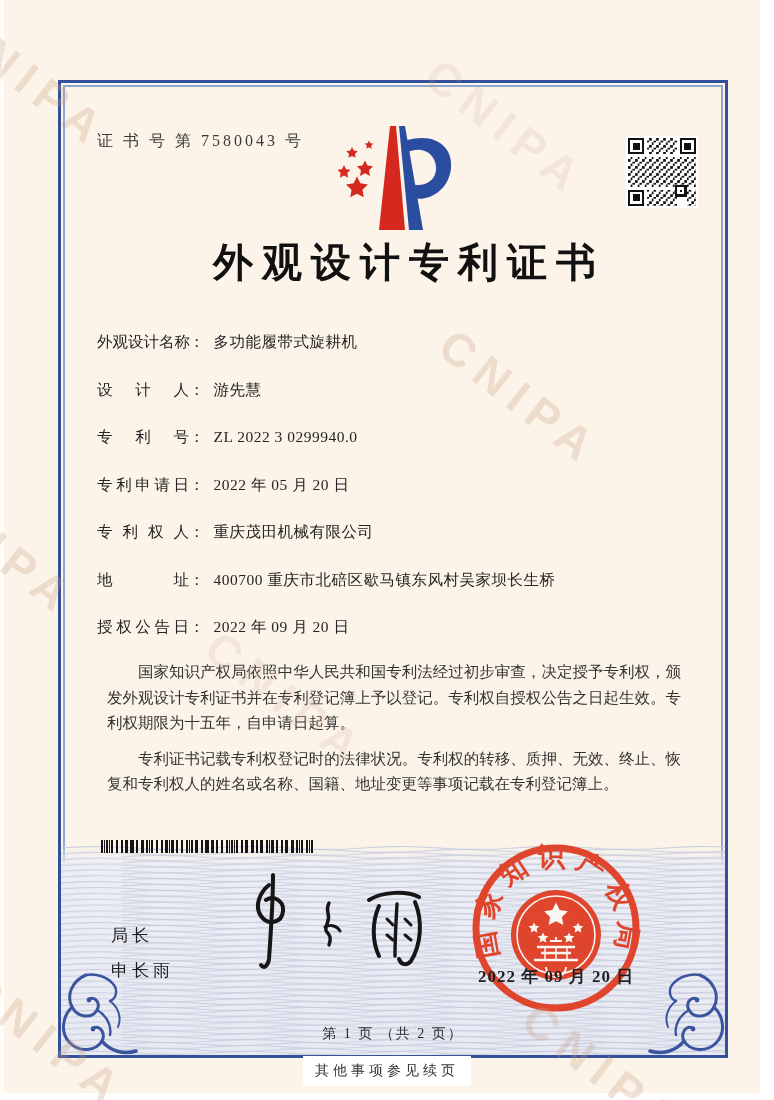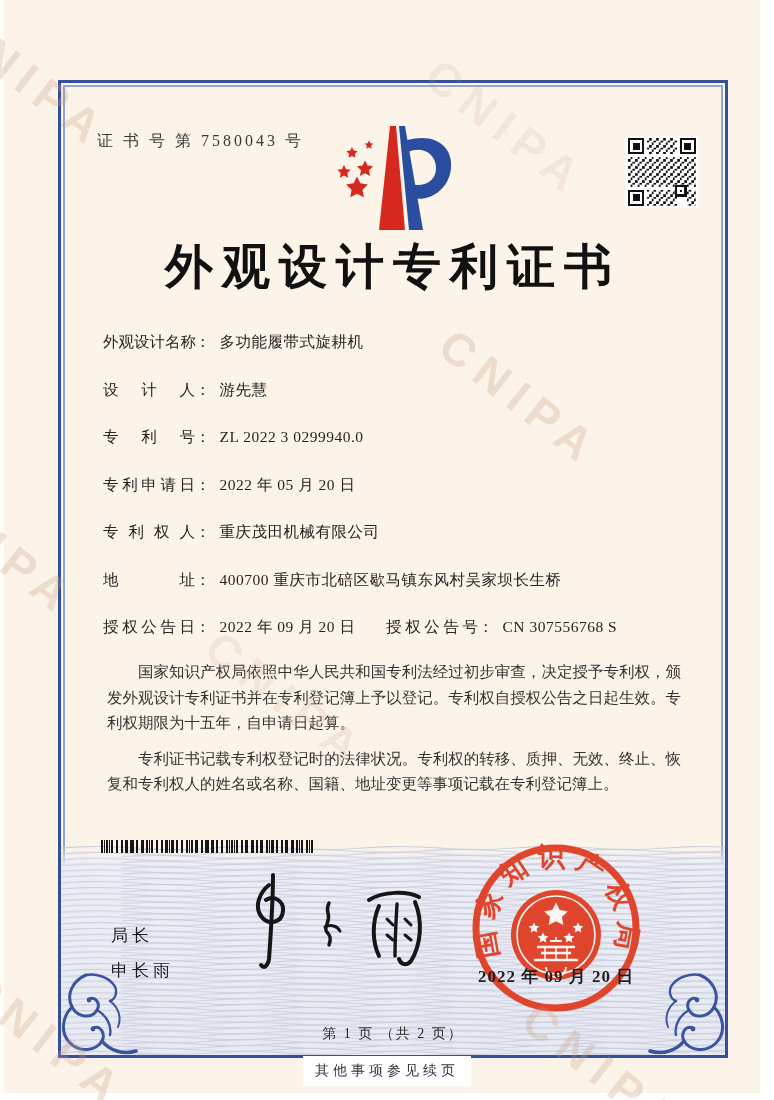--- a/index.html
+++ b/index.html
@@ -32,29 +32,29 @@
 
   .cert-no{position:absolute;left:36px;top:48px;font-size:16px;letter-spacing:3px;color:#3a3a3a;}
 
   .qr{position:absolute;left:565px;top:53px;width:68px;height:68px;background:#fff;padding:2px;}
   .qr svg{width:100%;height:100%;display:block;}
 
   .logo{position:absolute;left:50%;top:41px;transform:translateX(-50%);width:132px;height:108px;}
   .logo svg{width:100%;height:100%;display:block;}
 
   .title{
-    position:absolute;left:0;top:152px;width:100%;text-align:center;
-    font-size:48px;font-weight:bold;letter-spacing:9px;color:#111;white-space:nowrap;
+    position:absolute;left:16px;top:152px;width:100%;text-align:center;
+    font-size:40px;font-weight:bold;letter-spacing:9px;color:#111;white-space:nowrap;
   }
 
   .fields{position:absolute;left:36px;top:246px;width:600px;font-size:15.5px;color:#242424;}
   .frow{position:relative;height:26px;line-height:26px;margin-bottom:21.5px;white-space:nowrap;}
   .flabel{
     display:inline-block;width:92px;vertical-align:top;
-    text-align:justify;text-align-last:justify;text-justify:distribute;margin-left:6px;
+    text-align:justify;text-align-last:justify;text-justify:distribute;
   }
   .colon{display:inline-block;margin-right:9px;}
   .fvalue{letter-spacing:0.5px;}
   .pair2{position:absolute;left:283px;top:0;white-space:nowrap;}
 
   .body-text{
     position:absolute;left:36px;top:566px;width:594px;
     font-size:15.5px;line-height:25.5px;text-align:justify;color:#333;
   }
   .body-text p{margin:10px;text-indent:2em;}
@@ -181,23 +181,20 @@
         <span class="flabel">专利申请日</span><span class="colon">：</span><span class="fvalue">2022 年 05 月 20 日</span>
       </div>
       <div class="frow">
         <span class="flabel">专利权人</span><span class="colon">：</span><span class="fvalue">重庆茂田机械有限公司</span>
       </div>
       <div class="frow">
         <span class="flabel">地址</span><span class="colon">：</span><span class="fvalue">400700 重庆市北碚区歇马镇东风村吴家坝长生桥</span>
       </div>
       <div class="frow">
         <span class="flabel">授权公告日</span><span class="colon">：</span><span class="fvalue">2022 年 09 月 20 日</span>
-        <span class="pair2">
-          <span class="flabel">授权公告号</span><span class="colon">：</span><span class="fvalue">CN 307556768 S</span>
-        </span>
       </div>
     </div>
 
     <div class="body-text">
       <p>国家知识产权局依照中华人民共和国专利法经过初步审查，决定授予专利权，颁发外观设计专利证书并在专利登记簿上予以登记。专利权自授权公告之日起生效。专利权期限为十五年，自申请日起算。</p>
       <p>专利证书记载专利权登记时的法律状况。专利权的转移、质押、无效、终止、恢复和专利权人的姓名或名称、国籍、地址变更等事项记载在专利登记簿上。</p>
     </div>
 
     <div class="band">
       <svg preserveAspectRatio="none" viewBox="0 0 658 287">

